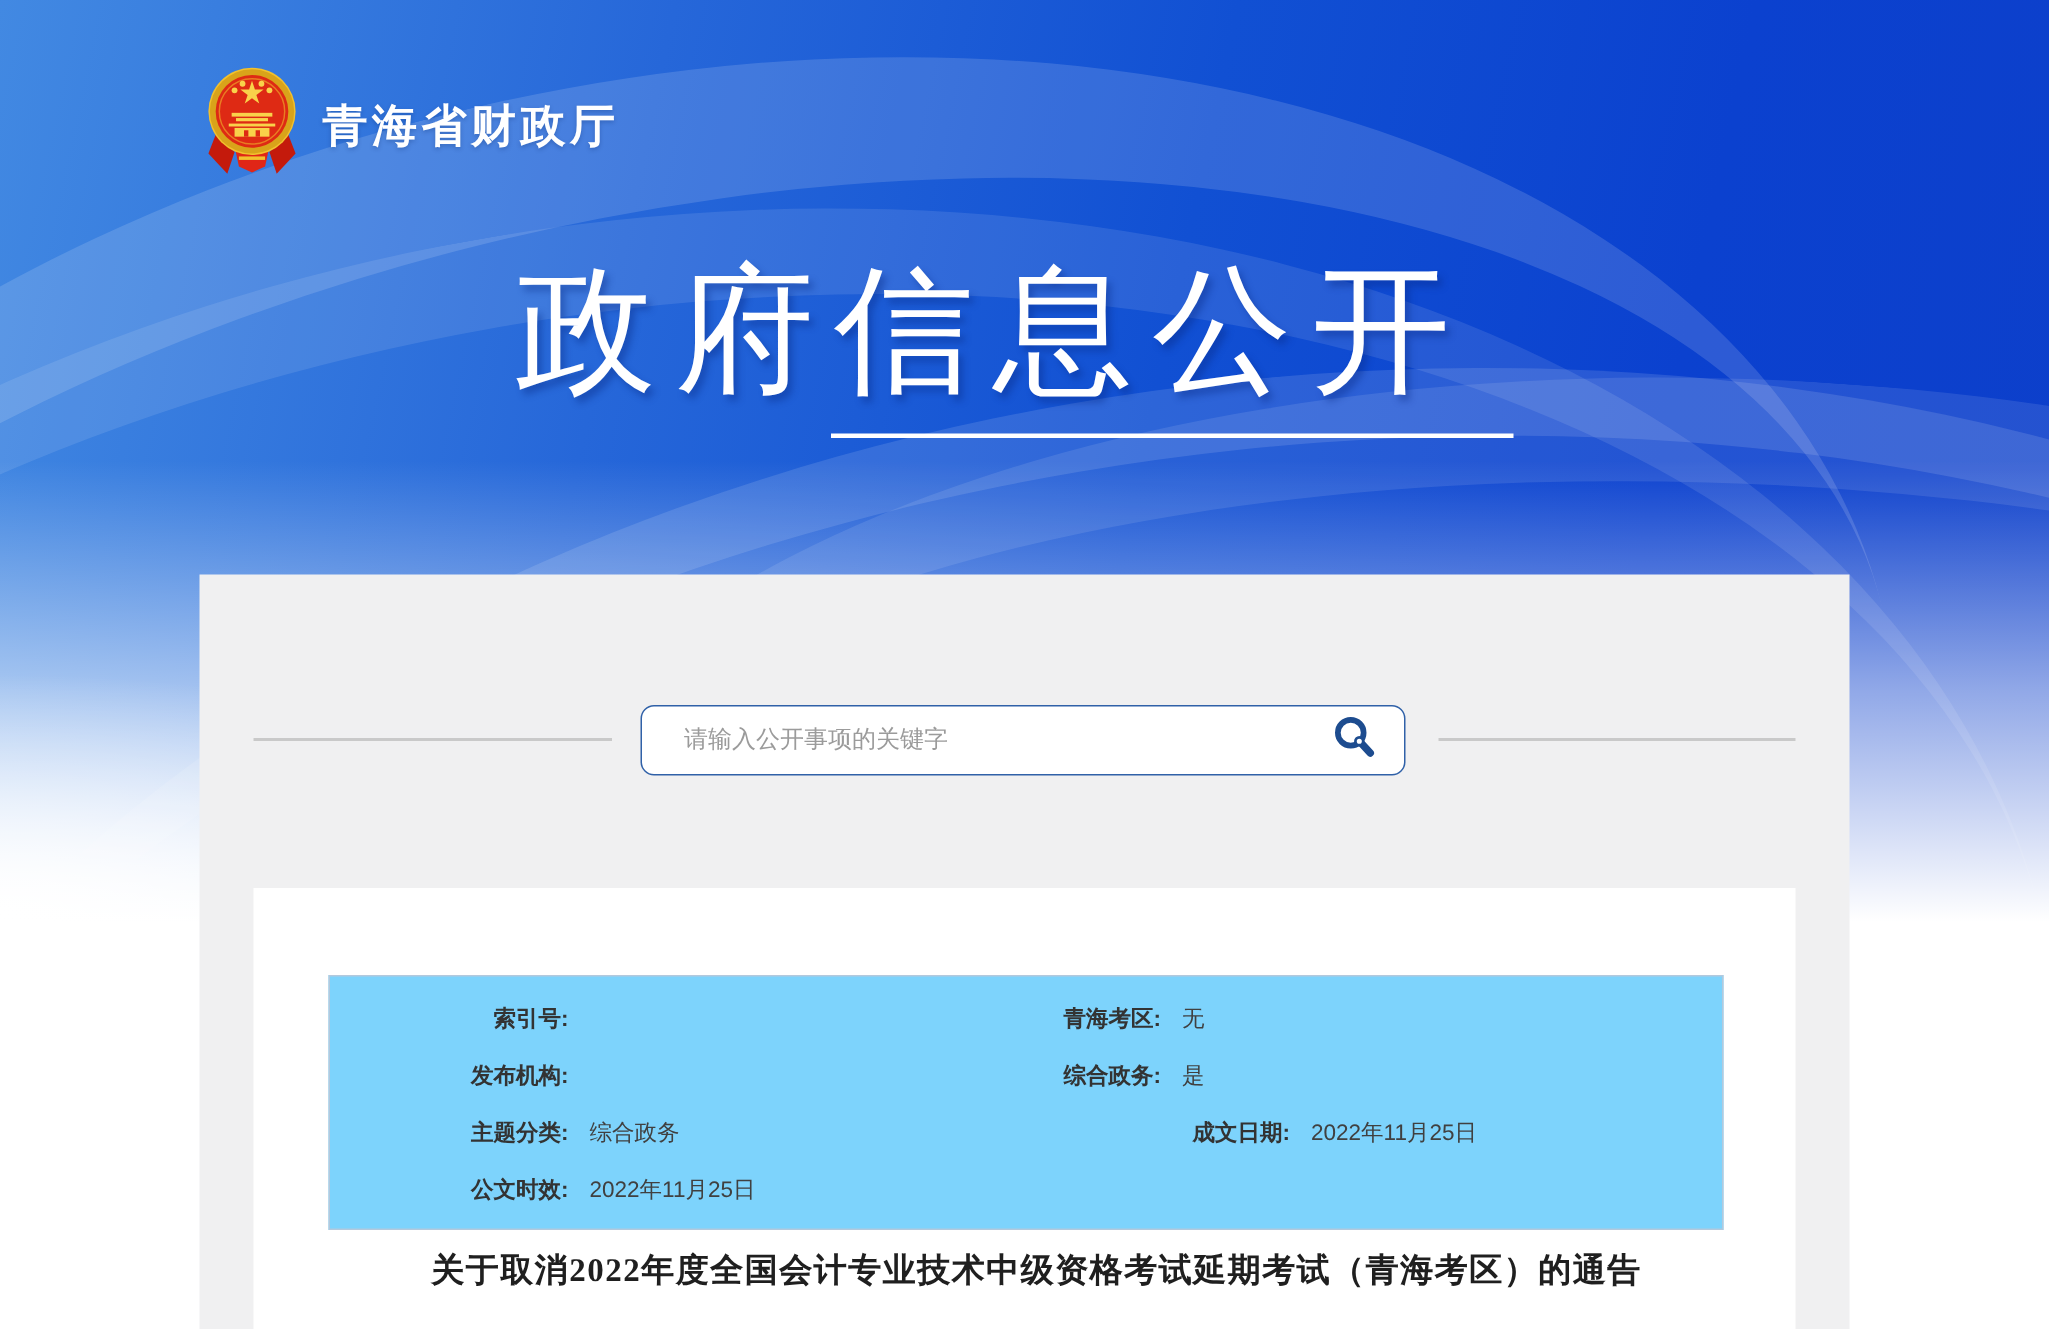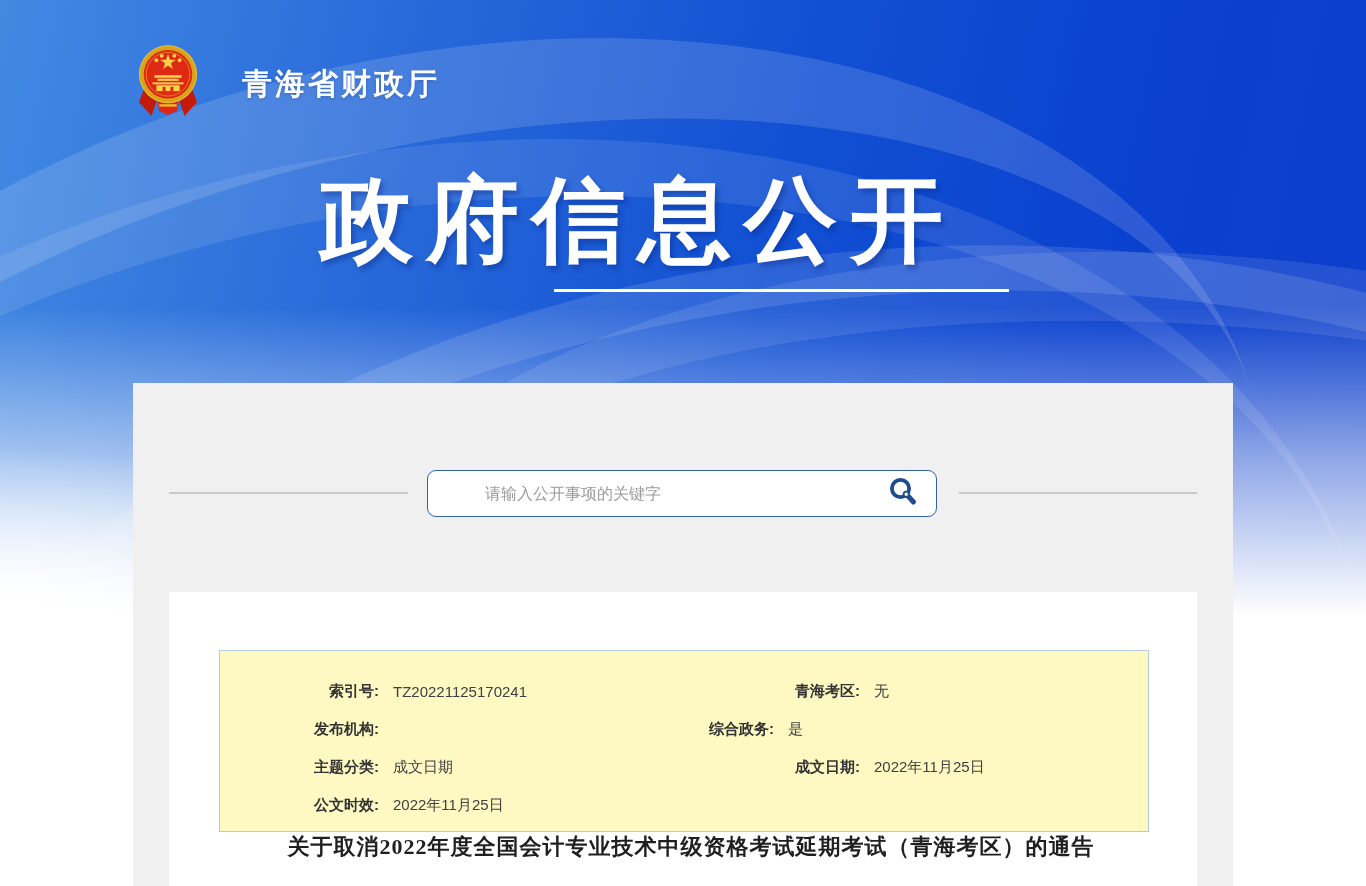--- a/index.html
+++ b/index.html
@@ -50,32 +50,31 @@
     height: 80px;
     display: flex; align-items: center; gap: 16px;
     z-index: 5;
   }
   .brand-name {
     color: #ffffff;
     font-size: 30px;
     font-weight: bold;
     letter-spacing: 3px;
     text-shadow: 0 1px 3px rgba(0,30,90,0.25);
-    margin-left: 27px;
   }
 
   
   .hero-title {
     position: absolute;
     left: 320px; top: 158px;
     width: 660px;
-    text-align: left;
+    text-align: right;
     color: #ffffff;
     font-size: 93px;
-    font-weight: 700;
+    font-weight: 400;
     letter-spacing: 13px;
     white-space: nowrap;
     text-shadow: 3px 4px 5px rgba(8,40,130,0.40);
     z-index: 5;
   }
   .hero-underline {
     position: absolute;
     left: 554px; top: 289px;
     width: 455px; height: 3px;
     background: #ffffff;
@@ -95,21 +94,21 @@
   .deco-line.right { left: 826px; width: 238px; }
 
   
   .search-box {
     position: absolute;
     left: 294px; top: 87px;
     width: 510px; height: 47px;
     background: #ffffff;
     border: 1px solid #3061a8;
     border-radius: 9px;
-    display: flex; align-items: center; padding-left: 29px;
+    display: flex; align-items: center;
   }
   .search-input {
     flex: 1;
     height: 100%;
     border: none; outline: none;
     background: transparent;
     padding: 0 10px 0 28px;
     font-size: 16px;
     color: #333333;
     font-family: inherit;
@@ -129,22 +128,22 @@
     width: 1028px; height: 294px;
     background: #ffffff;
   }
 
   
   .meta-table {
     position: absolute;
     left: 50px; top: 58px;
     width: 930px;
     border: 1px solid #b3c9dd;
-    background: #fef9c3;
-    padding: 21px 0 7px 0;
+    background: #7dd3fc;
+    padding: 9px 0 7px 0;
   }
   .meta-row {
     display: grid;
     grid-template-columns: 159px 395px 86px 1fr;
     align-items: center;
     height: 38px;
     font-size: 15px;
   }
   .meta-label { font-weight: bold; color: #333333; text-align: right; white-space: nowrap; }
   .meta-value { color: #404040; padding-left: 14px; white-space: nowrap; }
@@ -225,32 +224,31 @@
         </svg>
       </span>
     </button>
   </div>
 
   <div class="panel">
 
     <div class="meta-table">
       <div class="meta-row">
         <span class="meta-label">索引号:</span>
-        <span class="meta-value">TZ20221125170241</span>
         <span class="meta-label">青海考区:</span>
         <span class="meta-value">无</span>
       </div>
       <div class="meta-row">
         <span class="meta-label">发布机构:</span>
         <span class="meta-label">综合政务:</span>
         <span class="meta-value">是</span>
       </div>
       <div class="meta-row">
         <span class="meta-label">主题分类:</span>
-        <span class="meta-value">成文日期</span>
+        <span class="meta-value">综合政务</span>
         <span class="meta-label">成文日期:</span>
         <span class="meta-value">2022年11月25日</span>
       </div>
       <div class="meta-row">
         <span class="meta-label">公文时效:</span>
         <span class="meta-value">2022年11月25日</span>
         <span class="meta-label"></span>
         <span class="meta-value"></span>
       </div>
     </div>

